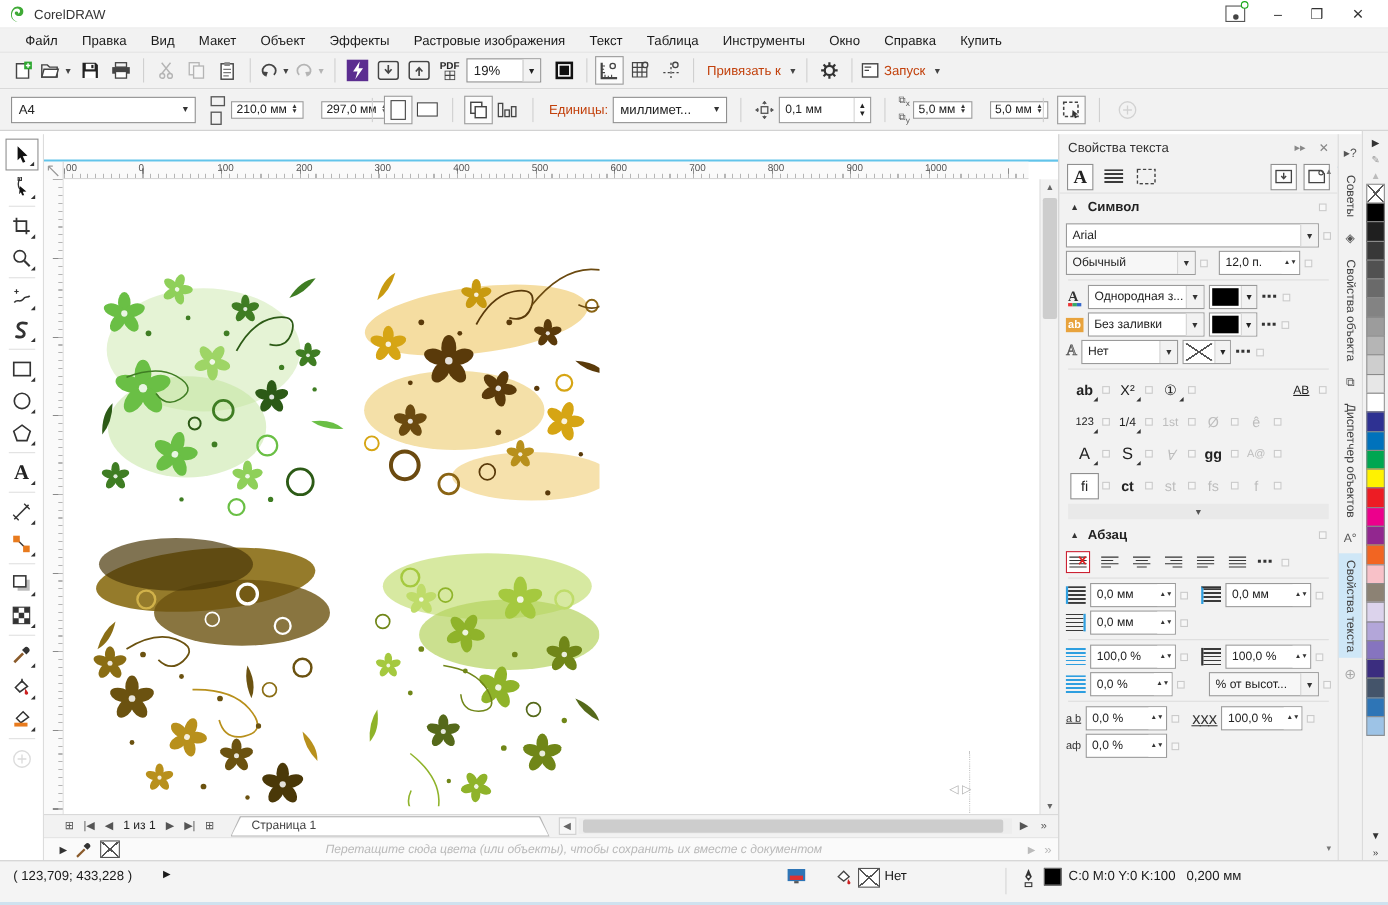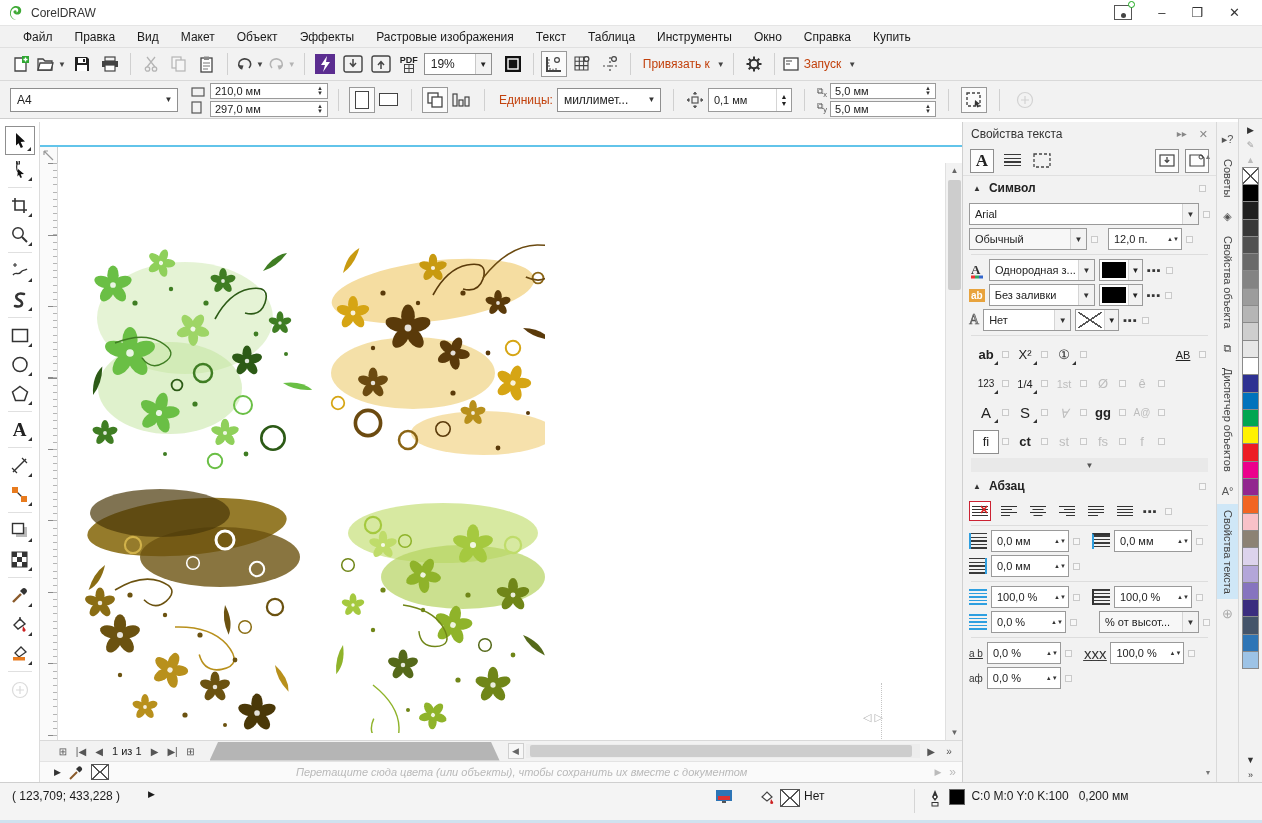--- a/index.html
+++ b/index.html
@@ -25,21 +25,21 @@
   .dis{opacity:.35;filter:grayscale(1)}
   .zoombox{width:68px;height:22px;border:1px solid #8f8f8f;background:#fff;display:flex;align-items:center}
   .zoombox .val{flex:1;padding-left:6px}
   .zoombox .arr{width:16px;height:100%;border-left:1px solid #c8c8c8;background:#f2f2f2;display:flex;align-items:center;justify-content:center;font-size:8px}
   .tlabel{padding:0 4px;color:#c2410c}
   
   .propbar{position:absolute;left:0;top:81px;width:1262px;height:38px;background:#f2f2f2;border-bottom:1px solid #cfcfcf;display:flex;align-items:center;padding-left:10px}
   .combo{height:24px;border:1px solid #8f8f8f;background:#fff;display:flex;align-items:center}
   .combo .val{flex:1;padding-left:6px;white-space:nowrap;overflow:hidden}
   .combo .arr{width:17px;height:100%;display:flex;align-items:center;justify-content:center;font-size:8px;color:#333}
-  .spinpair{display:flex;flex-direction:column;gap:2px}
+  .spinpair{display:flex;flex-direction:row;gap:16px}
   .spin{height:16px;border:1px solid #9a9a9a;background:#fff;display:flex;align-items:center;font-size:11px}
   .spin .val{flex:1;padding-left:4px;white-space:nowrap}
   .spin .ud{width:14px;display:flex;flex-direction:column;align-items:center;justify-content:center;font-size:6px;color:#333;line-height:5px}
   .spin2{height:24px;border:1px solid #9a9a9a;background:#fff;display:flex;align-items:center;font-size:11px}
   .spin2 .val{flex:1;padding-left:5px}
   .spin2 .ud{width:15px;height:100%;display:flex;flex-direction:column;align-items:center;justify-content:center;font-size:7px;line-height:7px;border-left:1px solid #d5d5d5}
   .pageico{width:14px;height:18px;border:1.5px solid #444;background:#fff}
   .pageico.land{width:19px;height:13px}
   .pbtn{width:26px;height:26px;display:flex;align-items:center;justify-content:center;border:1px solid transparent}
   .pbtn.box{border-color:#9a9a9a;background:#fbfbfb}
@@ -540,20 +540,36 @@
       </span>
   </div>
 
   <div class="rulerline"></div>
 
   <span class="rcorner">
       <svg width="11" height="11" viewBox="0 0 11 11">
         <path d="M1 1 L10 10 M1 1 v4 M1 1 h4" stroke="#999" stroke-width="1.2" fill="none"></path>
       </svg>
     </span>
+  <div class="hruler">
+    <div class="labels">
+        <span>00</span>
+        <span>0</span>
+        <span>100</span>
+        <span>200</span>
+        <span>300</span>
+        <span>400</span>
+        <span>500</span>
+        <span>600</span>
+        <span>700</span>
+        <span>800</span>
+        <span>900</span>
+        <span>1000</span>
+      </div>
+  </div>
   <span class="runits">миллиметры</span>
   <div class="vruler"></div>
 
   <div class="canvas">
     <svg width="470" height="500" viewBox="0 0 470 500" style="position:absolute;left:17px;top:70px">
       <defs>
         <g id="fl5">
           <ellipse cx="0" cy="-6.5" rx="3.8" ry="6.5"></ellipse>
           <ellipse cx="0" cy="-6.5" rx="3.8" ry="6.5" transform="rotate(72)"></ellipse>
           <ellipse cx="0" cy="-6.5" rx="3.8" ry="6.5" transform="rotate(144)"></ellipse>
@@ -712,20 +728,21 @@
   <div class="pagenav">
     <span class="pn-ico" style="margin-left:14px">⊞</span>
     <span class="pn-ico">|◀</span>
     <span class="pn-ico">◀</span>
     <span style="padding:0 4px;color:#222">1 из 1</span>
     <span class="pn-ico">▶</span>
     <span class="pn-ico">▶|</span>
     <span class="pn-ico">⊞</span>
     <span class="pagetab">
         <span class="shape"></span>
+        <span class="inner">Страница 1</span>
       </span>
     <span class="hscrollbtn">◀</span>
     <span class="hscroll">
         <span class="thumb"></span>
       </span>
     <span class="pn-ico">▶</span>
     <span class="pn-ico" style="margin-right:4px">»</span>
   </div>
 
   <div class="docpal">

